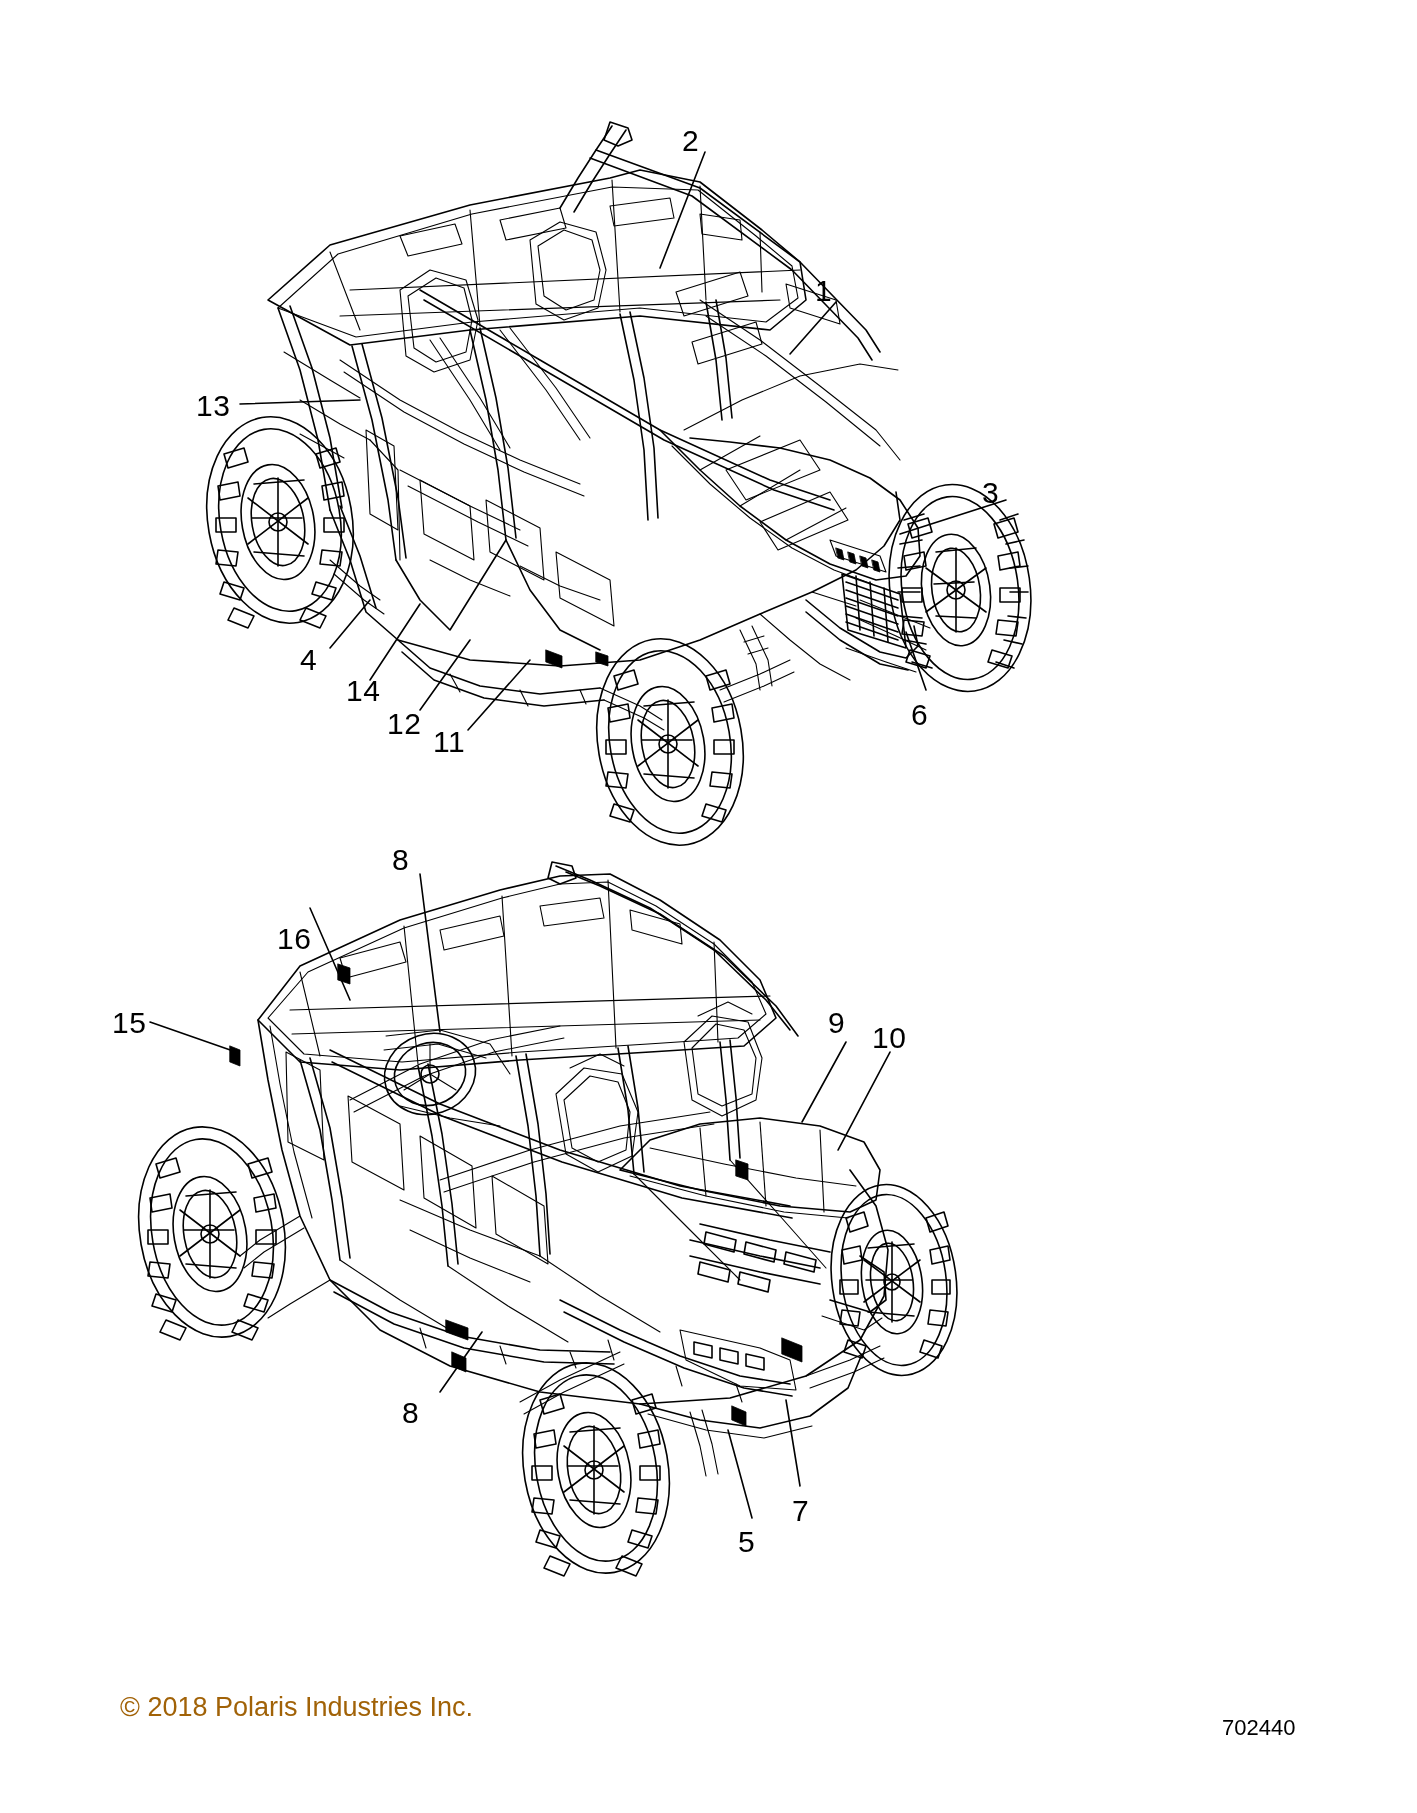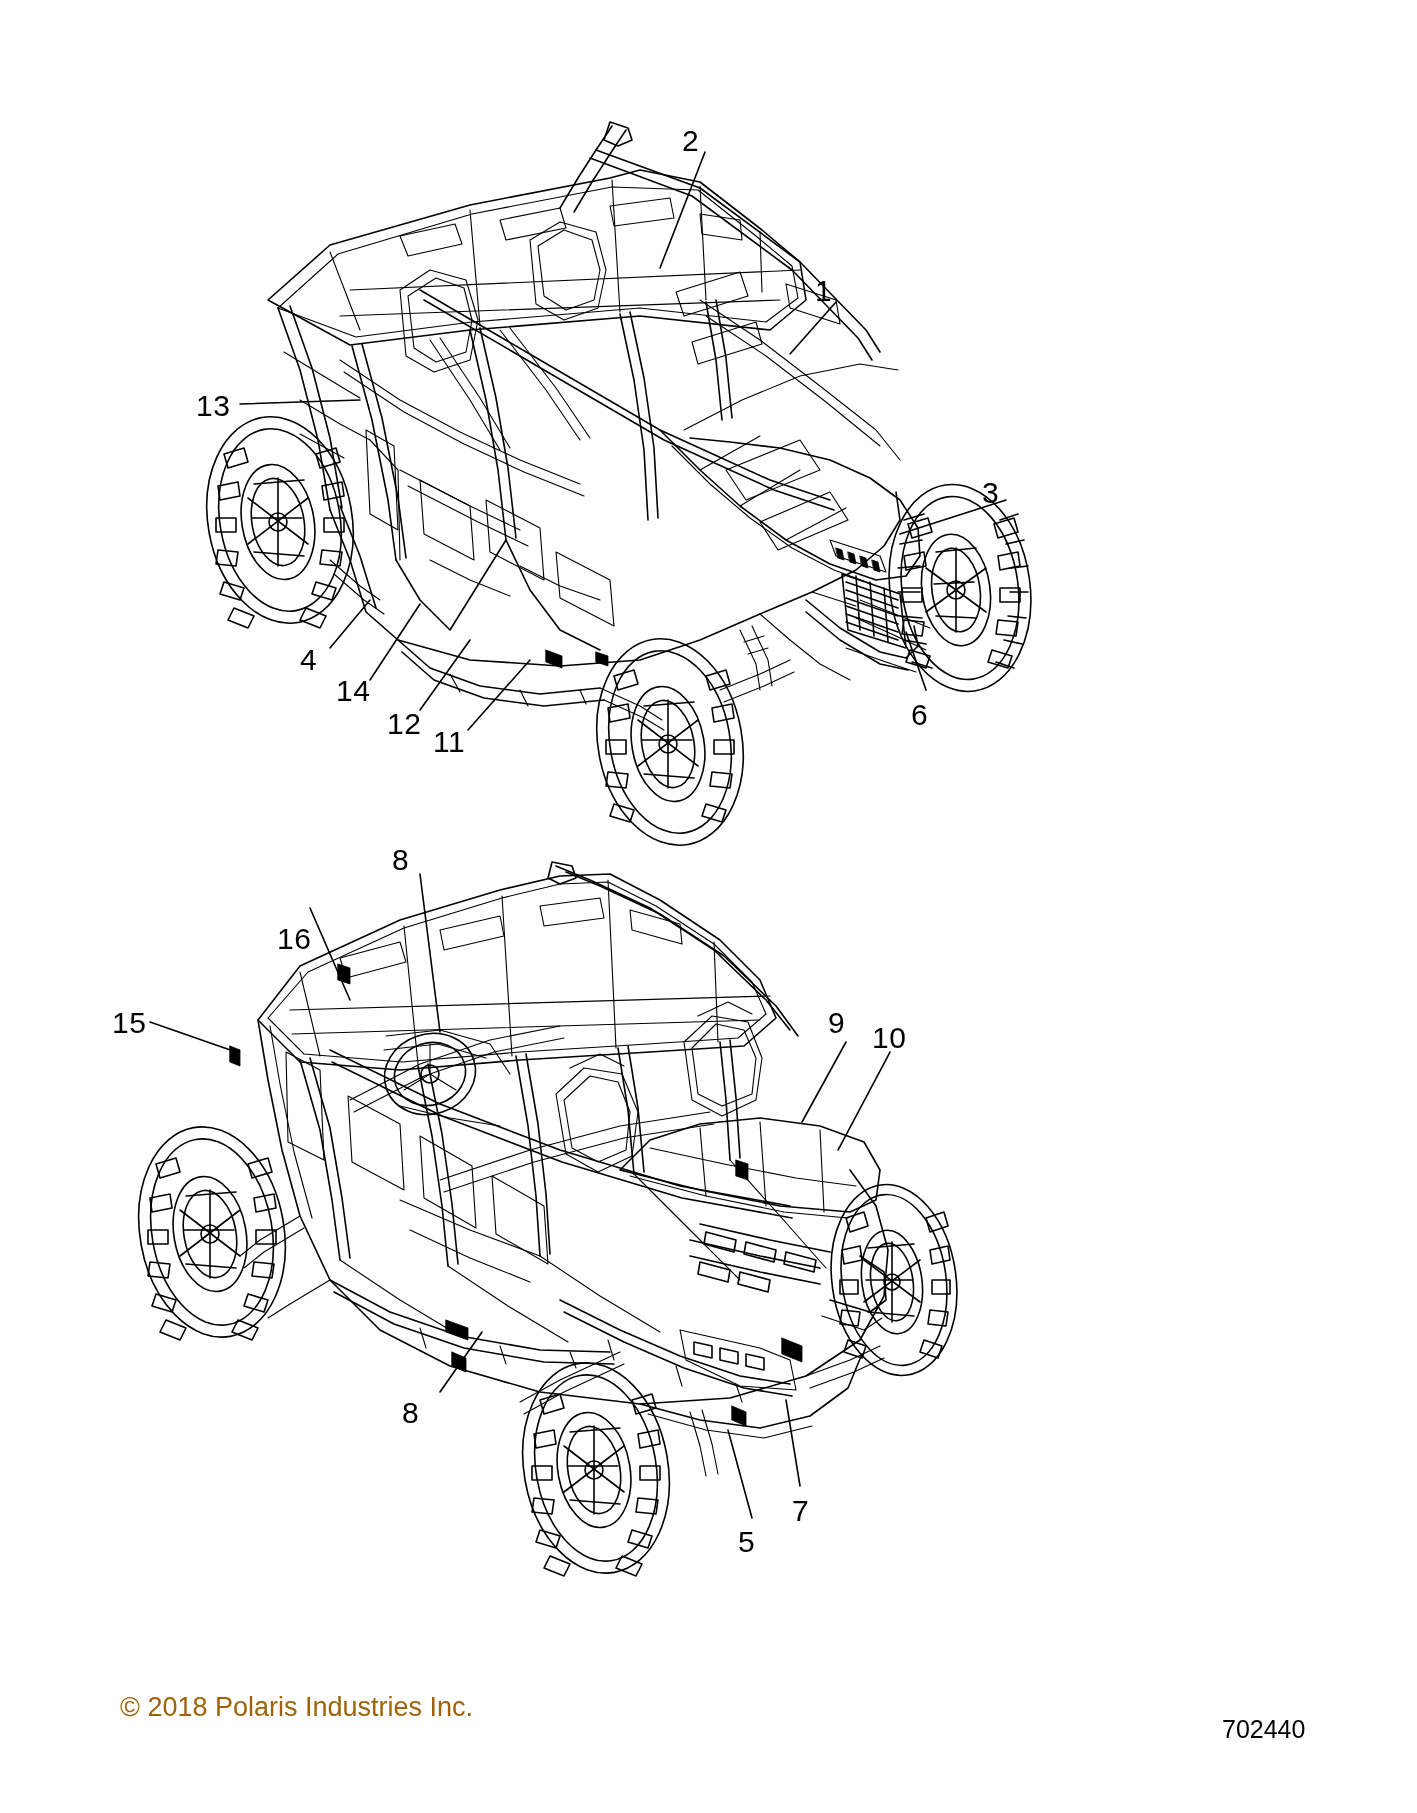--- a/index.html
+++ b/index.html
@@ -47,21 +47,21 @@
     font-size: 27px;
     color: #a16207;
     white-space: nowrap;
     margin-left: 36px;
   }
   .footer-partno {
     position: absolute;
     left: 1222px;
     top: 1715px;
     font-family: "Liberation Sans", sans-serif;
-    font-size: 25px;
+    font-size: 22px;
     color: #000000;
     white-space: nowrap;
   }
   .lineart path,
   .lineart line,
   .lineart polyline,
   .lineart polygon,
   .lineart circle,
   .lineart ellipse {
     fill: none;
@@ -583,21 +583,21 @@
 
   </svg>
 
   <div>
     <span class="callout" style="left:682px;  top:126px;">2</span>
     <span class="callout" style="left:815px;  top:276px;">1</span>
     <span class="callout" style="left:196px;  top:391px;">13</span>
     <span class="callout" style="left:982px;  top:478px;">3</span>
     <span class="callout" style="left:300px;  top:645px;">4</span>
     <span class="callout" style="left:911px;  top:700px;">6</span>
-    <span class="callout" style="left:336px;  top:676px;">14</span>
+    <span class="callout" style="left:346px;  top:676px;">14</span>
     <span class="callout" style="left:387px;  top:709px;">12</span>
     <span class="callout" style="left:433px;  top:727px;">11</span>
   </div>
 
   <div>
     <span class="callout" style="left:392px;  top:845px;">8</span>
     <span class="callout" style="left:277px;  top:881px;margin-top:43px;">16</span>
     <span class="callout" style="left:828px;  top:1008px;">9</span>
     <span class="callout" style="left:872px;  top:1023px;">10</span>
     <span class="callout" style="left:112px;  top:1008px;text-align:center;">15</span>

